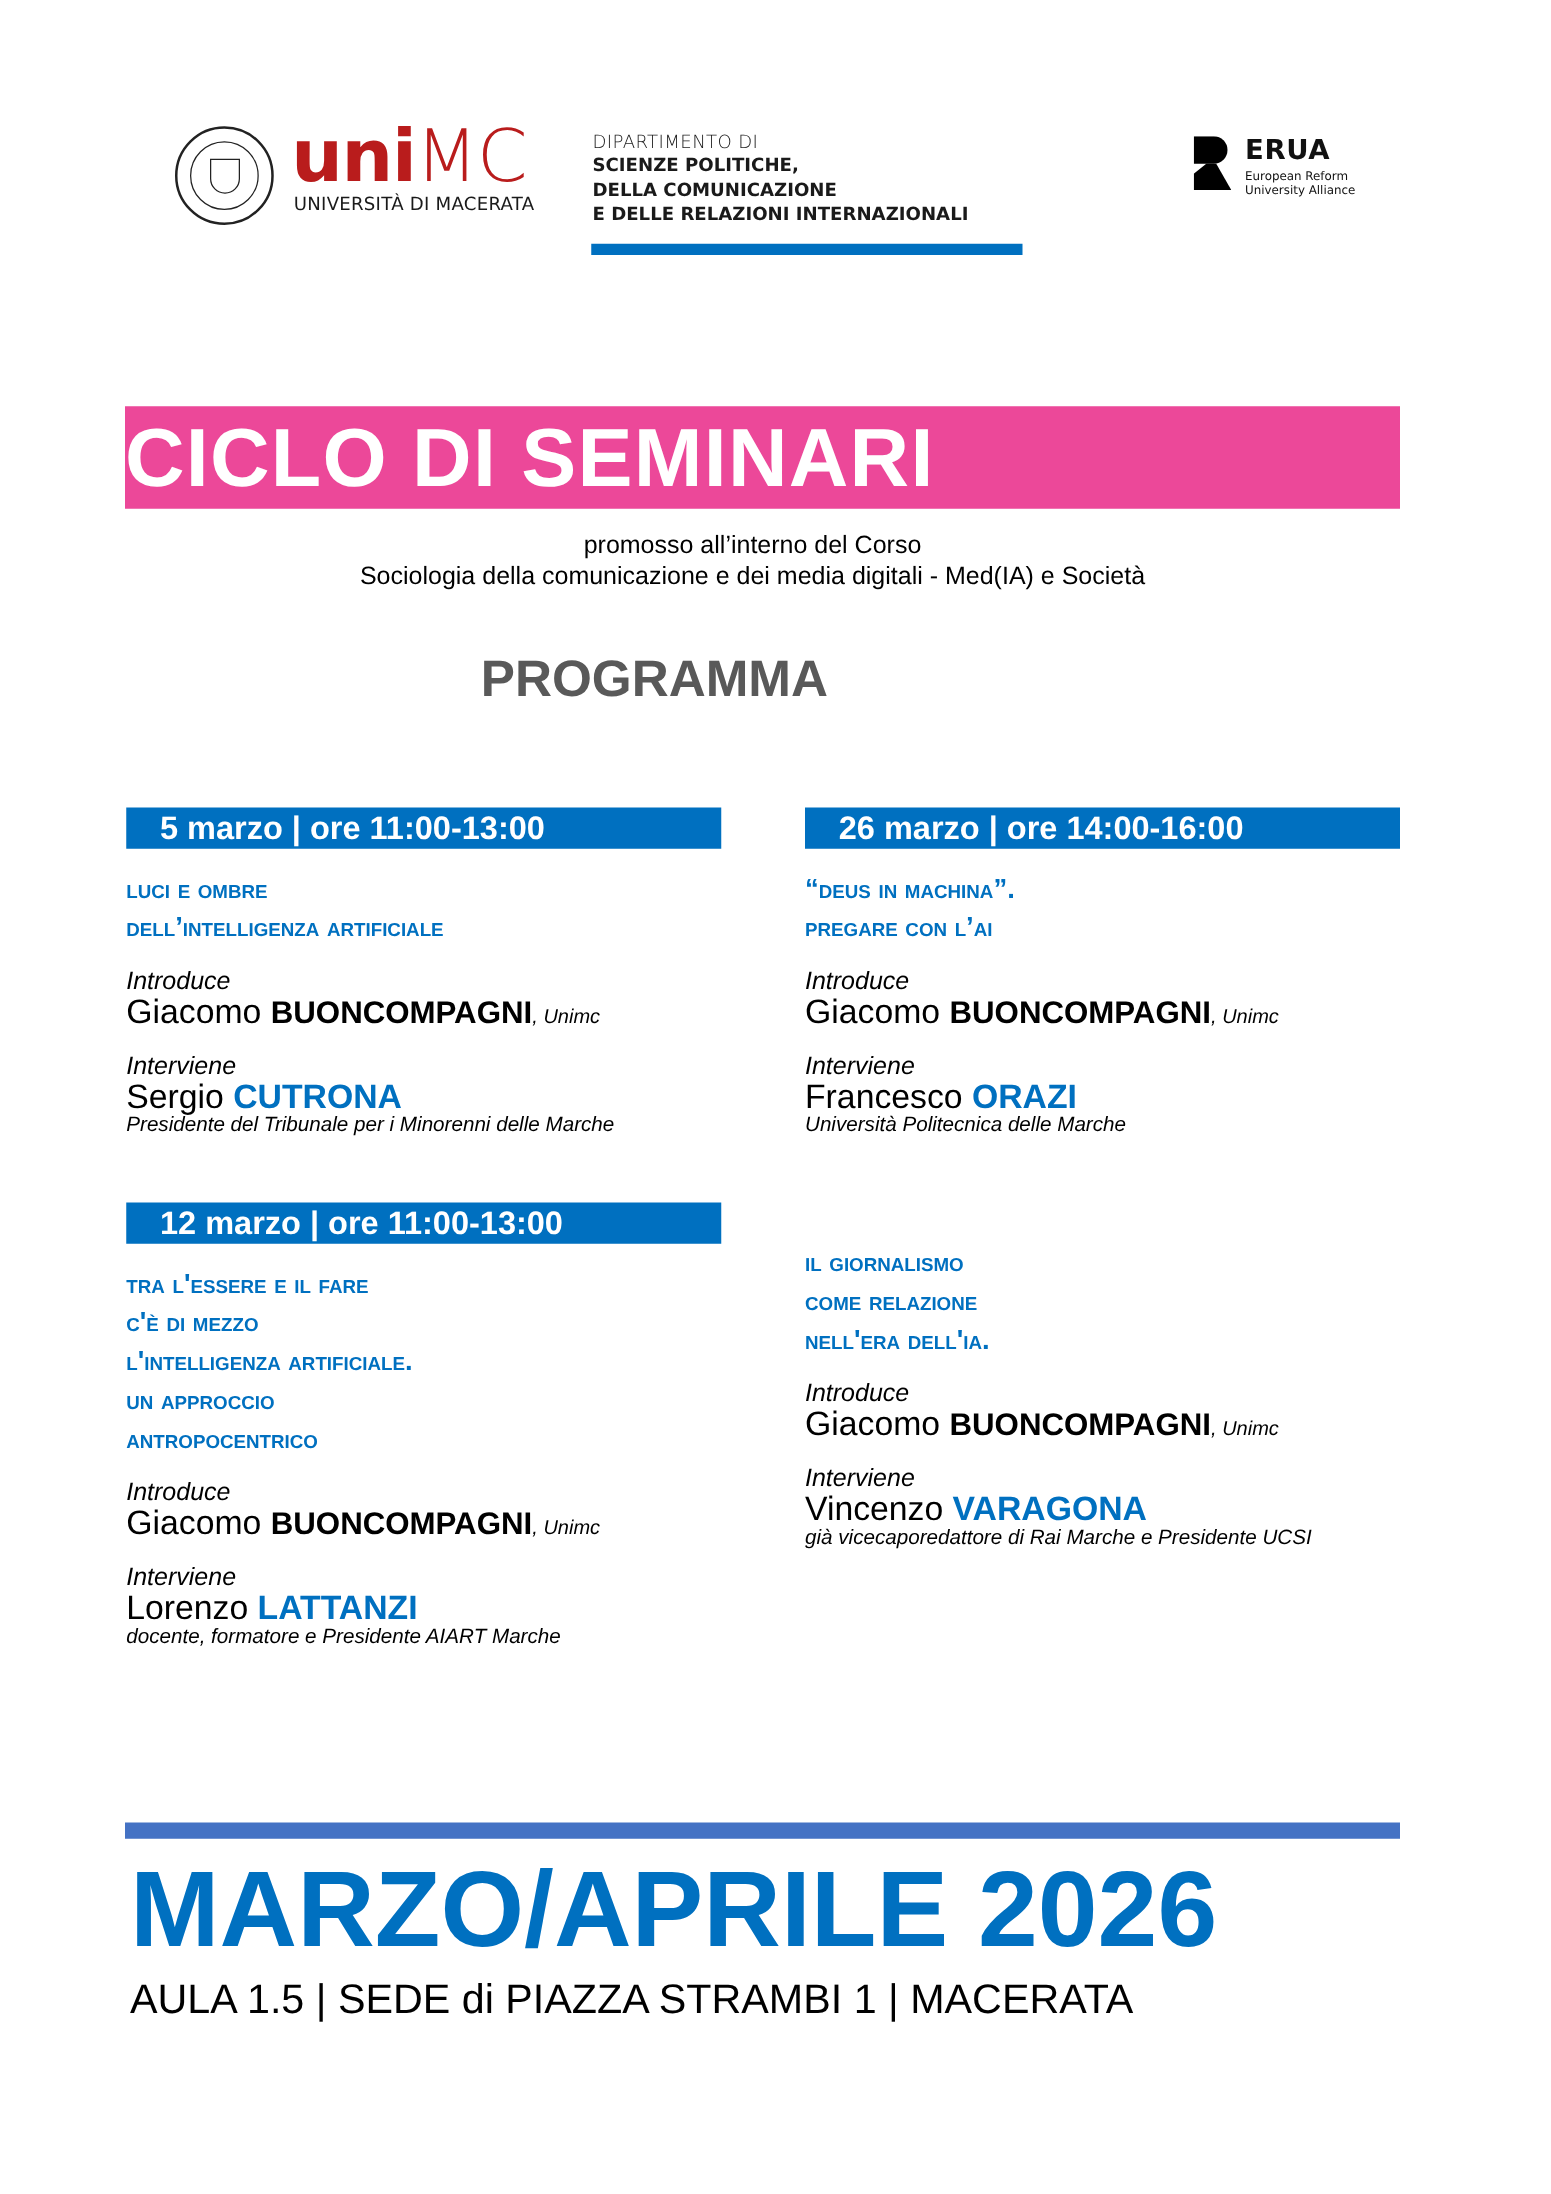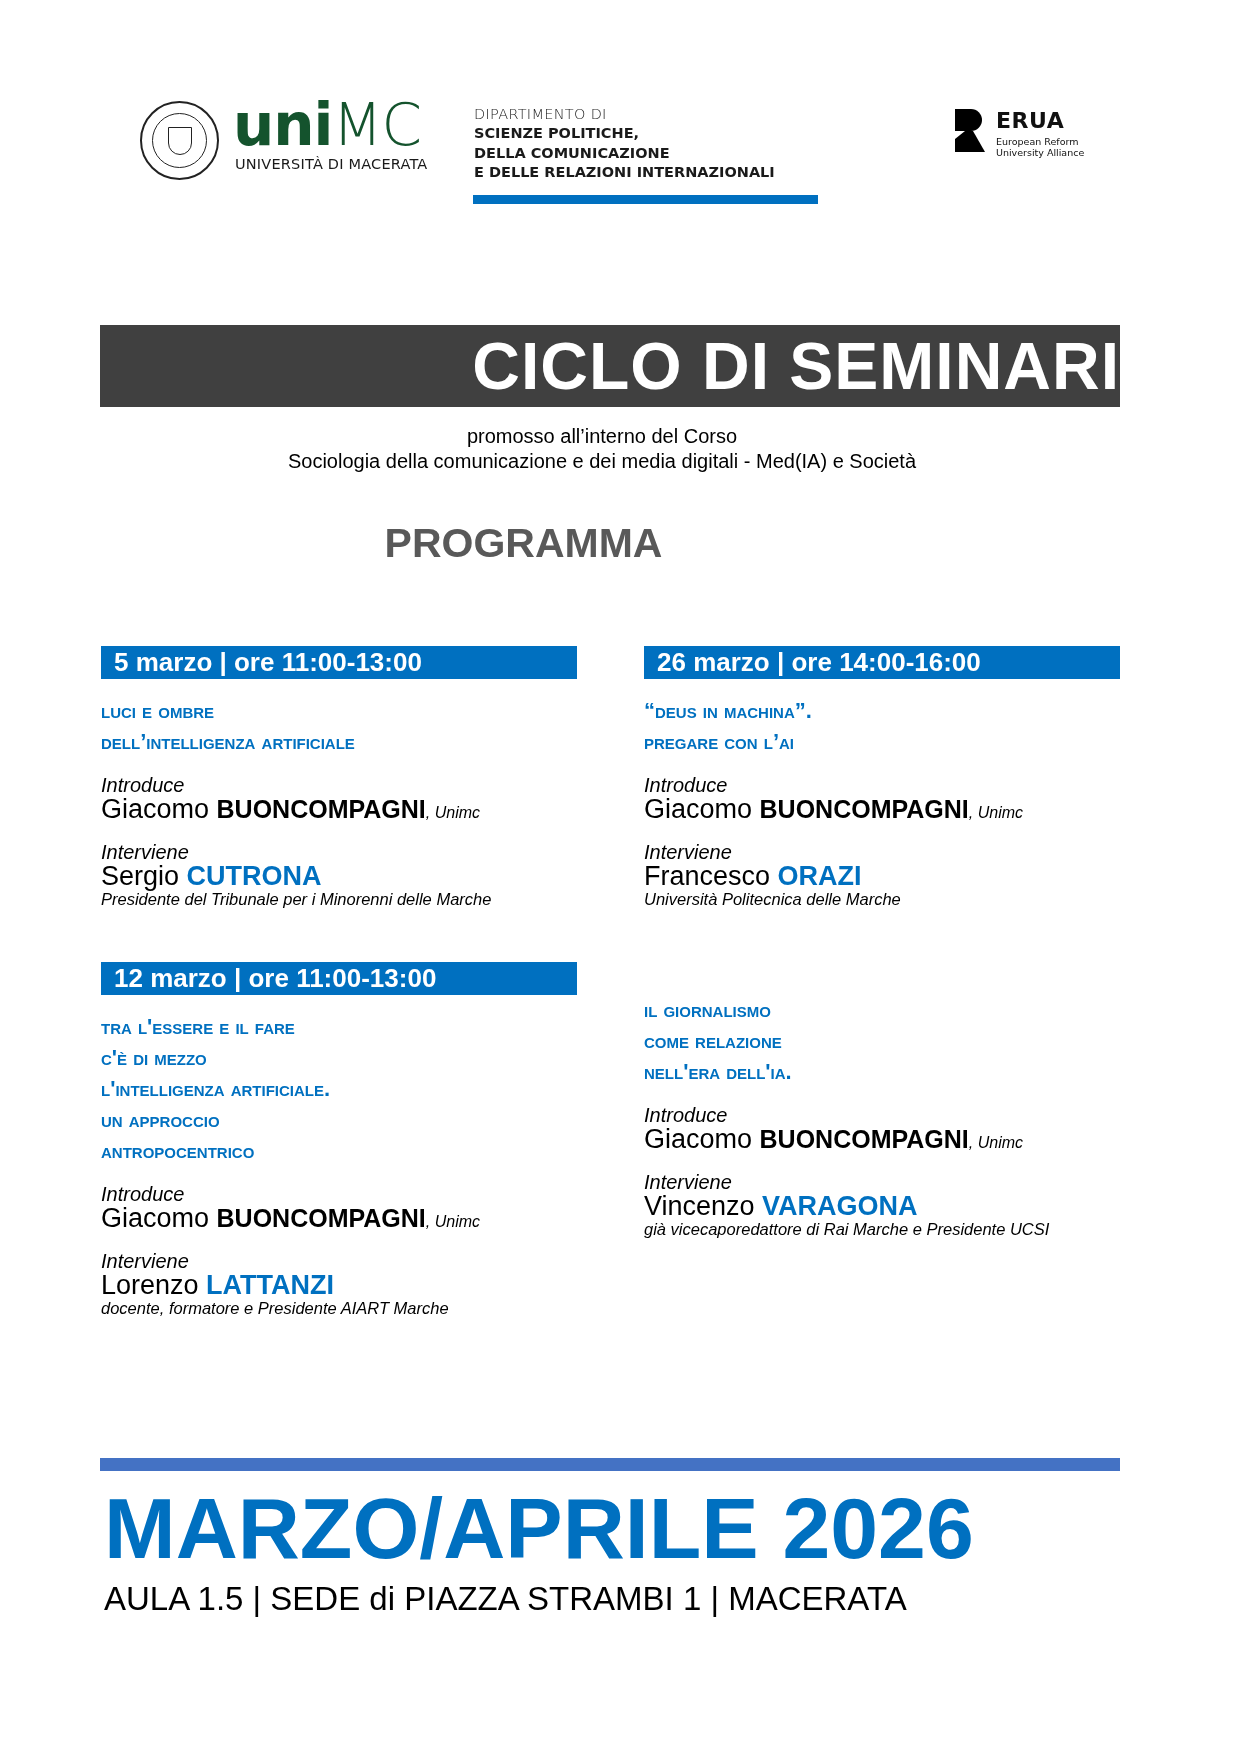--- a/index.html
+++ b/index.html
@@ -3,43 +3,43 @@
 <meta charset="utf-8">
 <style>
   * { box-sizing: border-box; margin: 0; padding: 0; }
   html, body { width: 1241px; height: 1755px; background: #ffffff; overflow: hidden; }
   body { position: relative; font-family: "Liberation Sans", sans-serif; color: #000; }
 
   
   .seal { position: absolute; left: 140px; top: 101px; width: 79px; height: 79px; border-radius: 50%; border: 2px solid #222; display:flex; align-items:center; justify-content:center; }
   .seal-inner { width: 55px; height: 55px; border-radius: 50%; border: 1.5px solid #222; display:flex; align-items:center; justify-content:center; }
   .seal-shield { width: 24px; height: 28px; border: 1.5px solid #222; border-radius: 0 0 12px 12px; }
-  .unimc { position: absolute; left: 233px; top: 96px; font-family: "DejaVu Sans", sans-serif; font-size: 58px; line-height: 58px; letter-spacing: -1px; color:#14532d; }
+  .unimc { position: absolute; left: 233px; top: 96px; font-family: "DejaVu Sans", sans-serif; font-size: 58px; line-height: 58px; letter-spacing: -1px; color:#b91c1c; }
   .unimc b { font-weight: 900; }
   .unimc span.light { font-weight: 300; }
   .unimc-sub { position: absolute; left: 235px; top: 156px; font-family: "DejaVu Sans", sans-serif; font-size: 14.5px; color:#1a1a1a; letter-spacing: 0.2px; }
   .dept { position: absolute; left: 474px; top: 105px; font-family: "DejaVu Sans", sans-serif; color: #1a1a1a; }
   .dept .l1 { font-size: 14.5px; font-weight: 300; line-height: 19px; letter-spacing: 0.3px; }
   .dept .lb { font-size: 14.5px; font-weight: 700; line-height: 19.5px; }
   .dept-bar { position: absolute; left: 473px; top: 195px; width: 345px; height: 9px; background: #0070C0; }
   .erua-mark { position: absolute; left: 955px; top: 109px; width: 30px; height: 43px; }
   .erua-title { position: absolute; left: 996px; top: 108px; font-family: "DejaVu Sans", sans-serif; font-size: 22px; font-weight: 700; color:#111; letter-spacing: 0.5px; }
   .erua-sub { position: absolute; left: 996px; top: 136px; font-family: "DejaVu Sans", sans-serif; font-size: 9.5px; line-height: 11px; color:#111; }
 
   
-  .title-bar { position: absolute; left: 100px; top: 325px; width: 1020px; height: 82px; background: #404040; display:flex; align-items:center; justify-content:flex-end; }
+  .title-bar { position: absolute; left: 100px; top: 325px; width: 1020px; height: 82px; background: #ec4899; display:flex; align-items:center; justify-content:flex-start; }
   .title-bar span { color: #fff; font-weight: 700; font-size: 66px; letter-spacing: 1px; }
   .promo { position: absolute; left: 0; width: 1204px; text-align: center; font-size: 20px; color:#000; }
   .promo.l1 { top: 425px; }
   .promo.l2 { top: 450px; }
   .programma { position: absolute; left: 0; width: 1047px; top: 520px; text-align:center; font-size: 41px; font-weight: 700; color: #595959; }
 
   
   .sem { position: absolute; width: 476px; }
-  .date-bar { height: 33px; background: #0070C0; color: #fff; font-weight: 700; font-size: 26px; line-height: 33px; padding-left: 13px; white-space: nowrap; }
+  .date-bar { height: 33px; background: #0070C0; color: #fff; font-weight: 700; font-size: 26px; line-height: 33px; padding-left: 27px; white-space: nowrap; }
   .sem-title { color: #0070C0; font-weight: 700; font-size: 22px; line-height: 31px; margin-top: 16px; font-variant: small-caps; text-transform: lowercase; }
   .role { font-style: italic; font-size: 20px; line-height: 22px; margin-top: 15px; }
   .person { font-size: 27px; line-height: 26px; white-space: nowrap; }
   .person b { font-weight: 700; font-size: 25px; }
   .person .aff { font-style: italic; font-size: 16px; }
   .speaker-surname { color: #0070C0; font-weight: 700; }
   .speaker-desc { font-style: italic; font-size: 16.5px; line-height: 20px; }
 
   
   .bottom-bar { position: absolute; left: 100px; top: 1458px; width: 1020px; height: 13px; background: #4472C4; }

